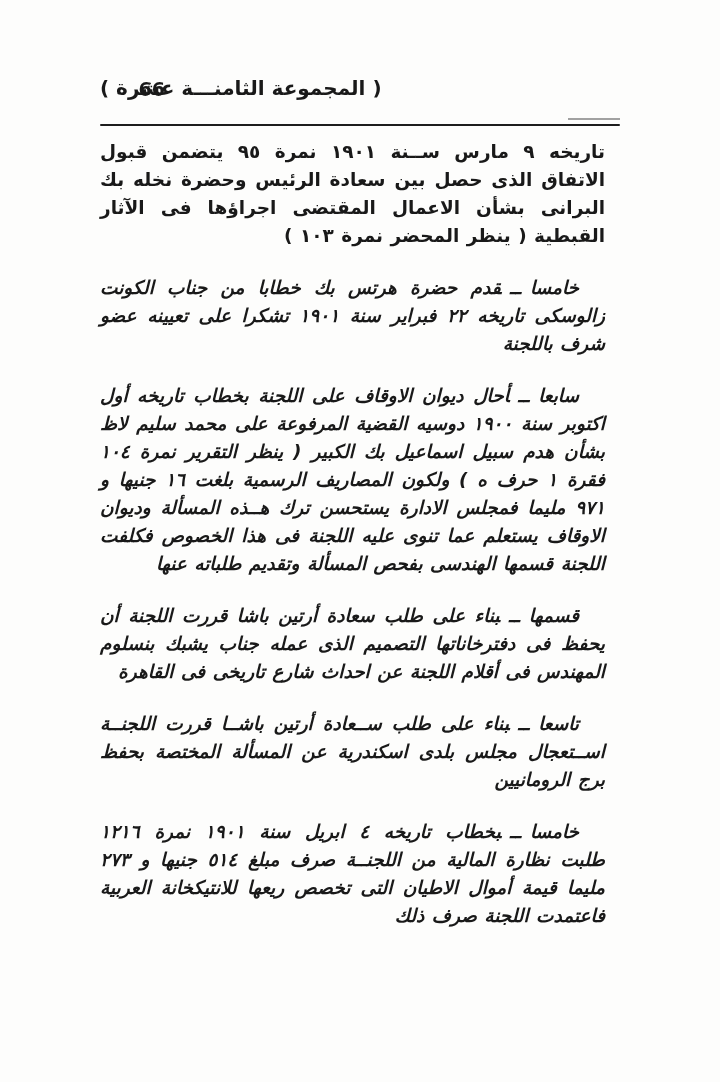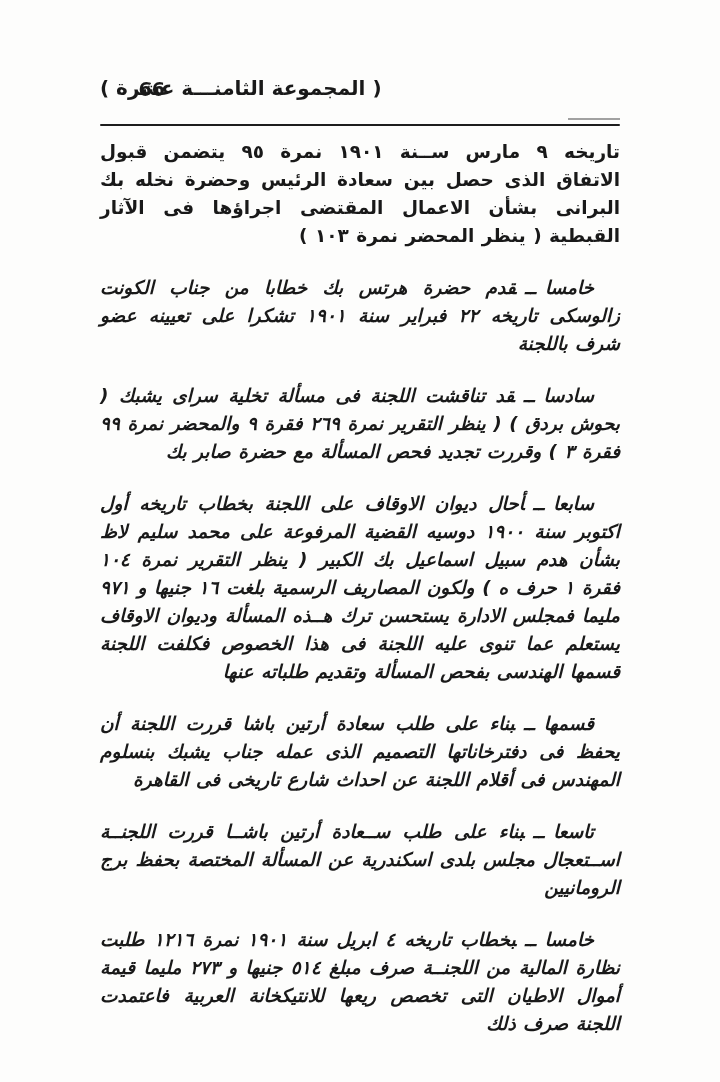--- a/index.html
+++ b/index.html
@@ -61,21 +61,21 @@
   }
   .text-block {
     margin-top: 12px;
   }
   .para {
     font-size: 18.5px;
     font-weight: bold;
     line-height: 28px;
     text-align: justify;
     text-align-last: right;
-    margin: 0 0 24px 0;
+    margin: 0 15px 24px 0;
     word-spacing: 1px;
   }
   .para.labeled {
     text-indent: 26px;
     font-style: italic;
   }
   .item-label {
     letter-spacing: 0.5px;
   }
   .item-dash {
@@ -95,21 +95,20 @@
 
   <div class="scan-artifact"></div>
   <div class="header-rule"></div>
 
   <main class="text-block">
 
     <p class="para"><span>تاريخه ٩ مارس ســنة ١٩٠١ نمرة ٩٥ يتضمن قبول الاتفاق الذى حصل بين سعادة الرئيس وحضرة نخله بك البرانى بشأن الاعمال المقتضى اجراؤها فى الآثار القبطية ( ينظر المحضر نمرة ١٠٣ )</span></p>
 
     <p class="para labeled"><span class="item-label">خامسا</span><span class="item-dash">ــ</span><span>قدم حضرة هرتس بك خطابا من جناب الكونت زالوسكى تاريخه ٢٢ فبراير سنة ١٩٠١ تشكرا على تعيينه عضو شرف باللجنة</span></p>
 
-    <p class="para labeled"><span class="item-label">سادسا</span><span class="item-dash">ــ</span><span>قد تناقشت اللجنة فى مسألة تخلية سراى يشبك ( بحوش بردق ) ( ينظر التقرير نمرة ٢٦٩ فقرة ٩ والمحضر نمرة ٩٩ فقرة ٣ ) وقررت تجديد فحص المسألة مع حضرة صابر بك</span></p>
 
     <p class="para labeled"><span class="item-label">سابعا</span><span class="item-dash">ــ</span><span>أحال ديوان الاوقاف على اللجنة بخطاب تاريخه أول اكتوبر سنة ١٩٠٠ دوسيه القضية المرفوعة على محمد سليم لاظ بشأن هدم سبيل اسماعيل بك الكبير ( ينظر التقرير نمرة ١٠٤ فقرة ١ حرف ه ) ولكون المصاريف الرسمية بلغت ١٦ جنيها و ٩٧١ مليما فمجلس الادارة يستحسن ترك هــذه المسألة وديوان الاوقاف يستعلم عما تنوى عليه اللجنة فى هذا الخصوص فكلفت اللجنة قسمها الهندسى بفحص المسألة وتقديم طلباته عنها</span></p>
 
     <p class="para labeled"><span class="item-label">قسمها</span><span class="item-dash">ــ</span><span>بناء على طلب سعادة أرتين باشا قررت اللجنة أن يحفظ فى دفترخاناتها التصميم الذى عمله جناب يشبك بنسلوم المهندس فى أقلام اللجنة عن احداث شارع تاريخى فى القاهرة</span></p>
 
     <p class="para labeled"><span class="item-label">تاسعا</span><span class="item-dash">ــ</span><span>بناء على طلب ســعادة أرتين باشــا قررت اللجنــة اســتعجال مجلس بلدى اسكندرية عن المسألة المختصة بحفظ برج الرومانيين</span></p>
 
     <p class="para labeled"><span class="item-label">خامسا</span><span class="item-dash">ــ</span><span>بخطاب تاريخه ٤ ابريل سنة ١٩٠١ نمرة ١٢١٦ طلبت نظارة المالية من اللجنــة صرف مبلغ ٥١٤ جنيها و ٢٧٣ مليما قيمة أموال الاطيان التى تخصص ريعها للانتيكخانة العربية فاعتمدت اللجنة صرف ذلك</span></p>
 
   </main>

